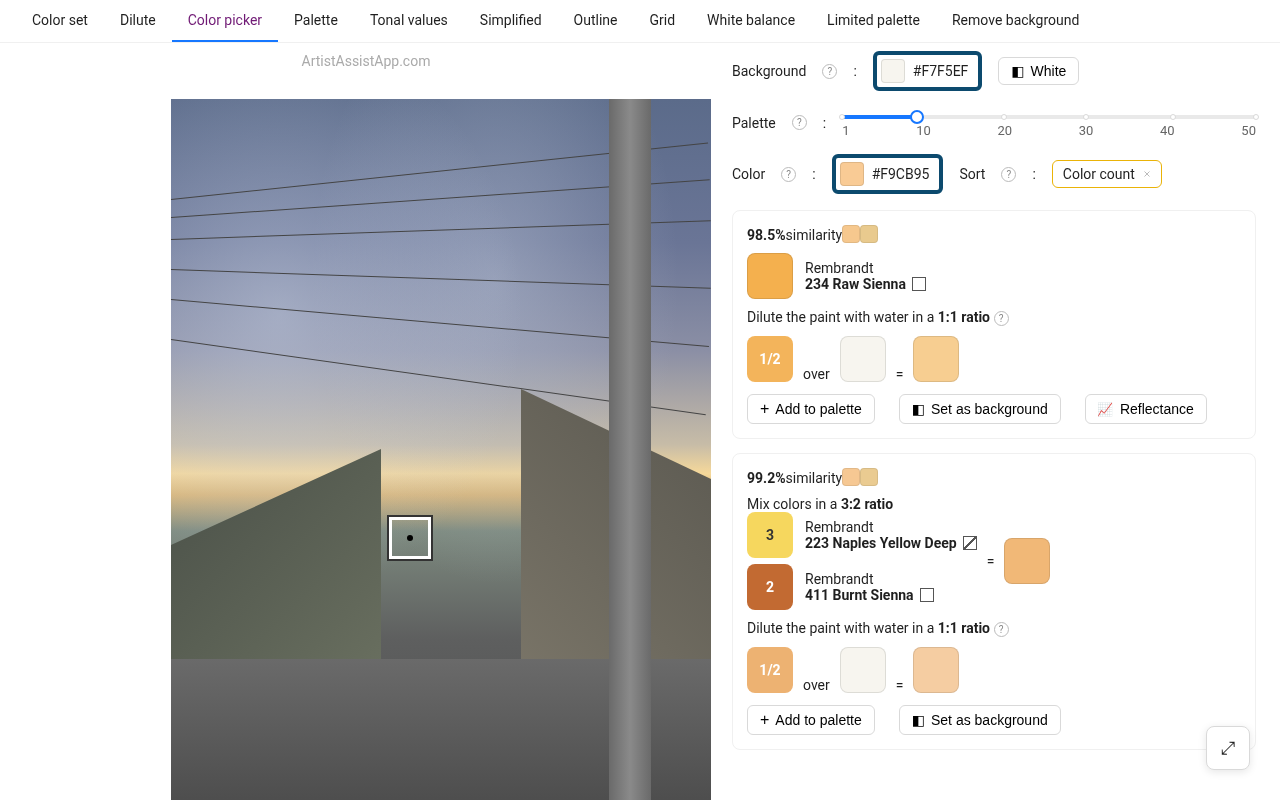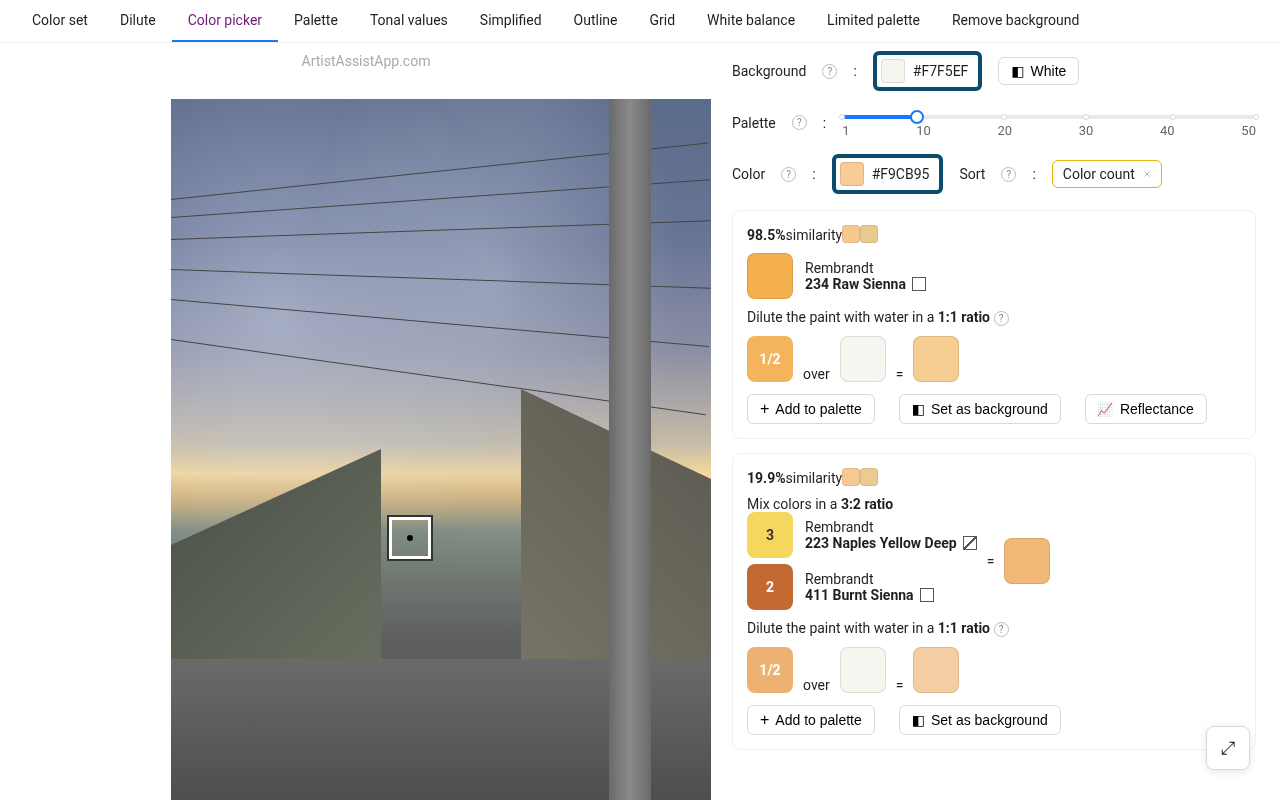--- a/index.html
+++ b/index.html
@@ -186,21 +186,21 @@
           </button>
         <button class="btn">
             <span class="chart-icon"></span>
             <span>Reflectance</span>
           </button>
       </div>
     </div>
 
     <div class="card">
       <div class="sim-row">
-        <b>19.9%</b>
+        <b>99.2%</b>
         <span>similarity</span>
         <div class="sim-swatch" style="background:#F6C893"></div>
         <div class="sim-swatch" style="background:#EACB91"></div>
       </div>
       <div style="">
         <span>Mix colors in a </span><b>3:2 ratio</b>
       </div>
       <div class="mix-row" style="margin-bottom:10px">
         <div class="mix-parts">
           <div class="mix-part">

